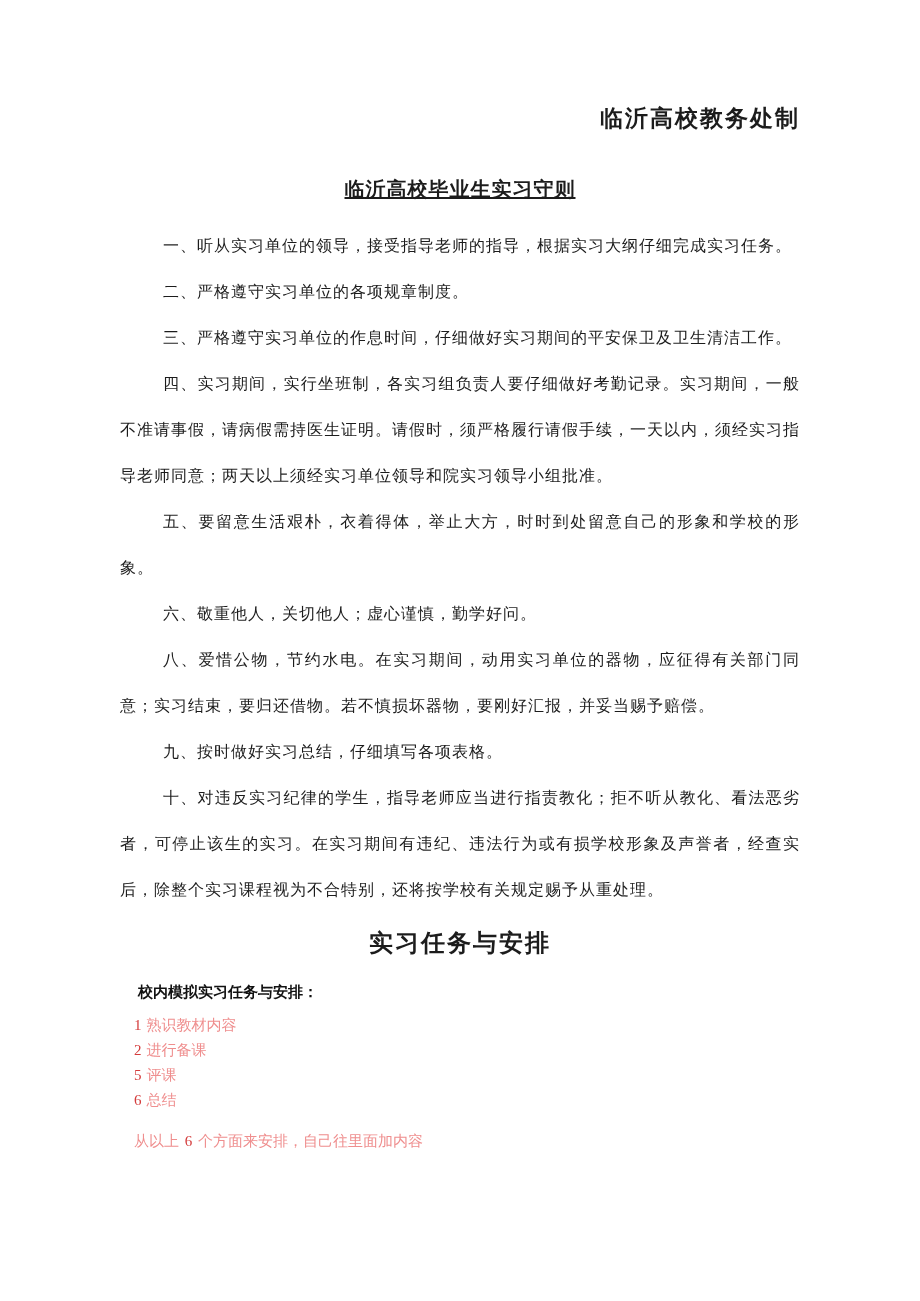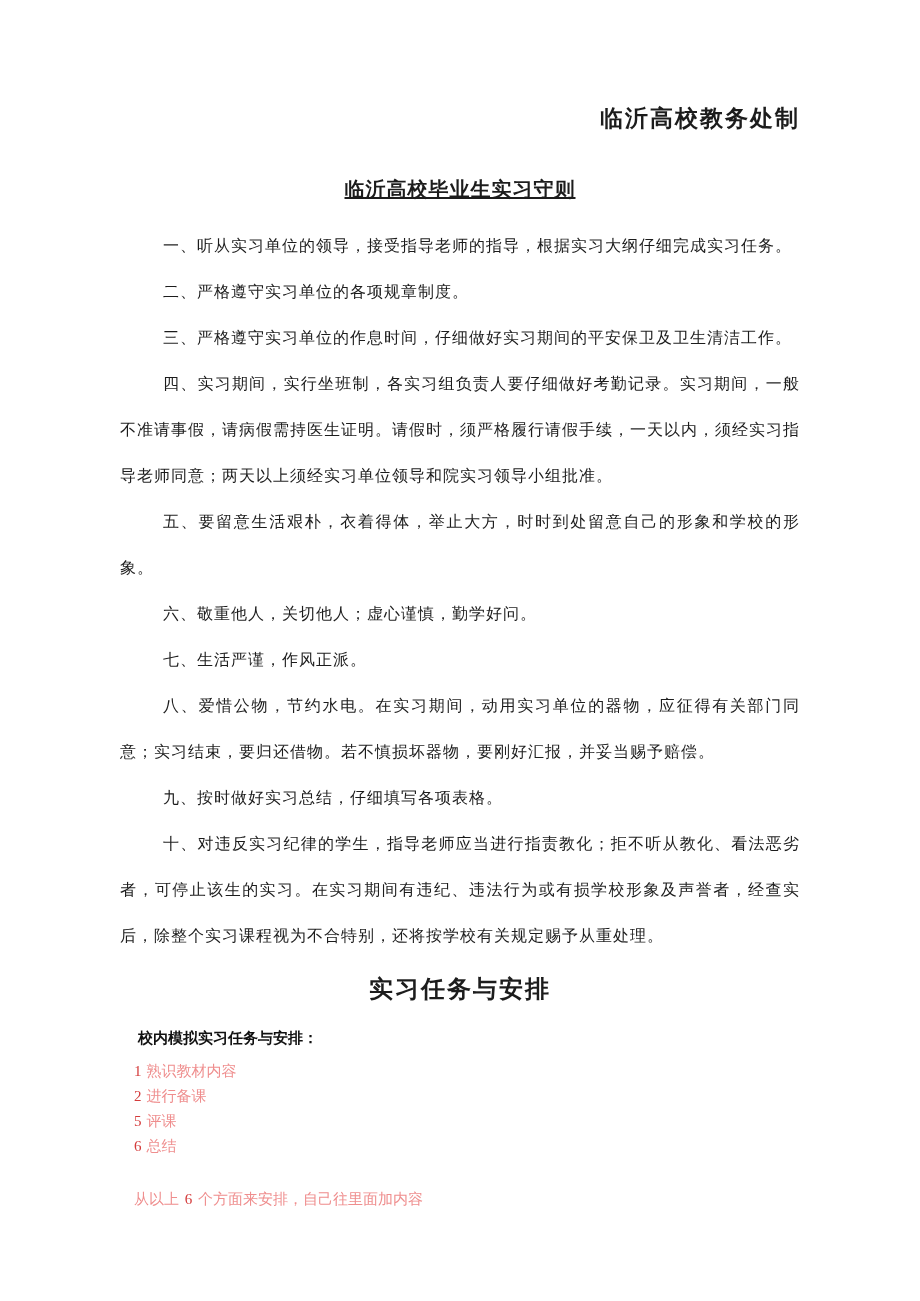--- a/index.html
+++ b/index.html
@@ -60,21 +60,21 @@
   }
   .task-item {
     line-height: 25px;
     color: #ef8e8e;
   }
   .task-num {
     color: #d43b3b;
     margin-right: 5px;
   }
   .task-note {
-    margin-top: 28px;
+    margin-top: 16px;
     line-height: 25px;
     color: #ef8e8e;
   }
   .task-note .task-num {
     margin: 0 2px;
   }
 </style>
 </head>
 <body>
 
@@ -83,21 +83,20 @@
   <h1 class="doc-title">临沂高校教务处制</h1>
 
   <h2 class="doc-subtitle">临沂高校毕业生实习守则</h2>
 
   <p class="rule">一、听从实习单位的领导，接受指导老师的指导，根据实习大纲仔细完成实习任务。</p>
   <p class="rule">二、严格遵守实习单位的各项规章制度。</p>
   <p class="rule">三、严格遵守实习单位的作息时间，仔细做好实习期间的平安保卫及卫生清洁工作。</p>
   <p class="rule">四、实习期间，实行坐班制，各实习组负责人要仔细做好考勤记录。实习期间，一般不准请事假，请病假需持医生证明。请假时，须严格履行请假手续，一天以内，须经实习指导老师同意；两天以上须经实习单位领导和院实习领导小组批准。</p>
   <p class="rule">五、要留意生活艰朴，衣着得体，举止大方，时时到处留意自己的形象和学校的形象。</p>
   <p class="rule">六、敬重他人，关切他人；虚心谨慎，勤学好问。</p>
-  <p class="rule">七、生活严谨，作风正派。</p>
   <p class="rule">八、爱惜公物，节约水电。在实习期间，动用实习单位的器物，应征得有关部门同意；实习结束，要归还借物。若不慎损坏器物，要刚好汇报，并妥当赐予赔偿。</p>
   <p class="rule">九、按时做好实习总结，仔细填写各项表格。</p>
   <p class="rule">十、对违反实习纪律的学生，指导老师应当进行指责教化；拒不听从教化、看法恶劣者，可停止该生的实习。在实习期间有违纪、违法行为或有损学校形象及声誉者，经查实后，除整个实习课程视为不合特别，还将按学校有关规定赐予从重处理。</p>
 
   <h2 class="section-heading">实习任务与安排</h2>
 
   <div class="tasks">
     <p class="tasks-intro">校内模拟实习任务与安排：</p>
 
     <div class="task-item">

